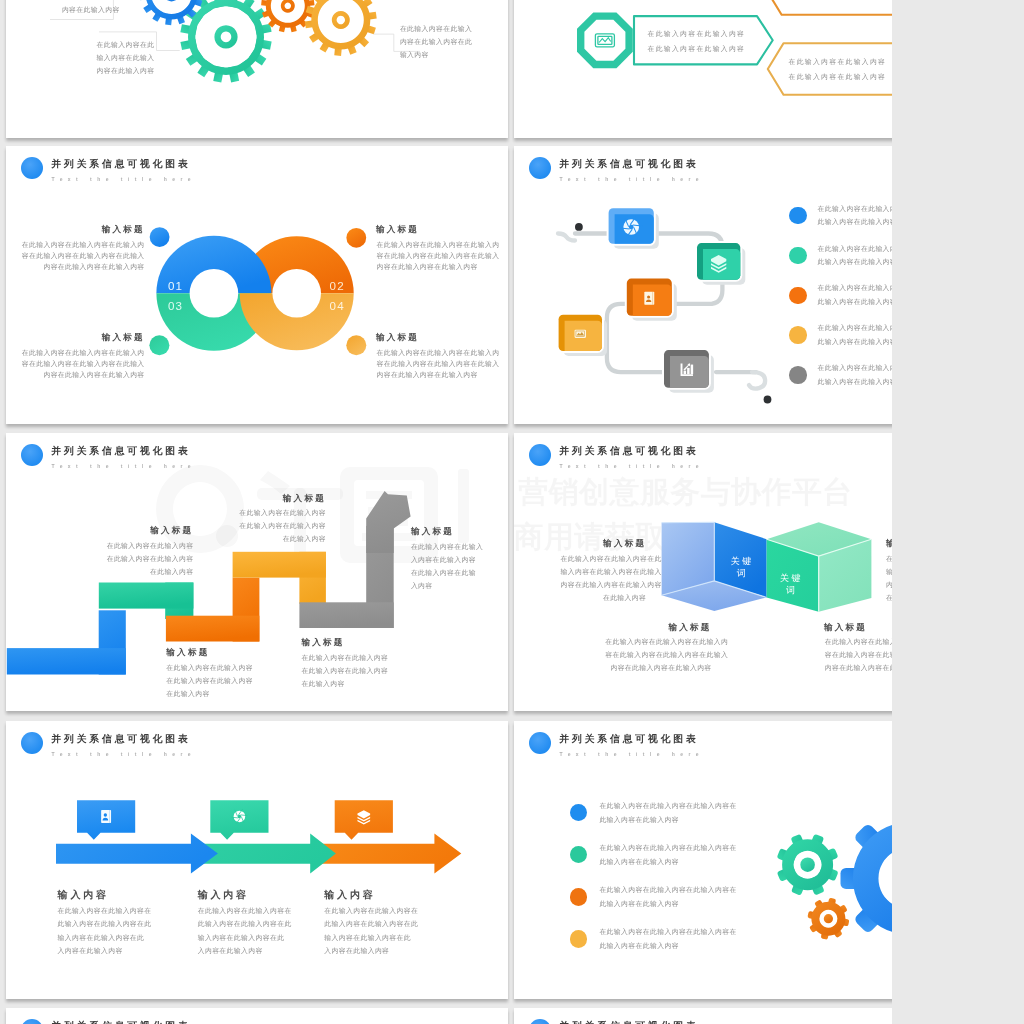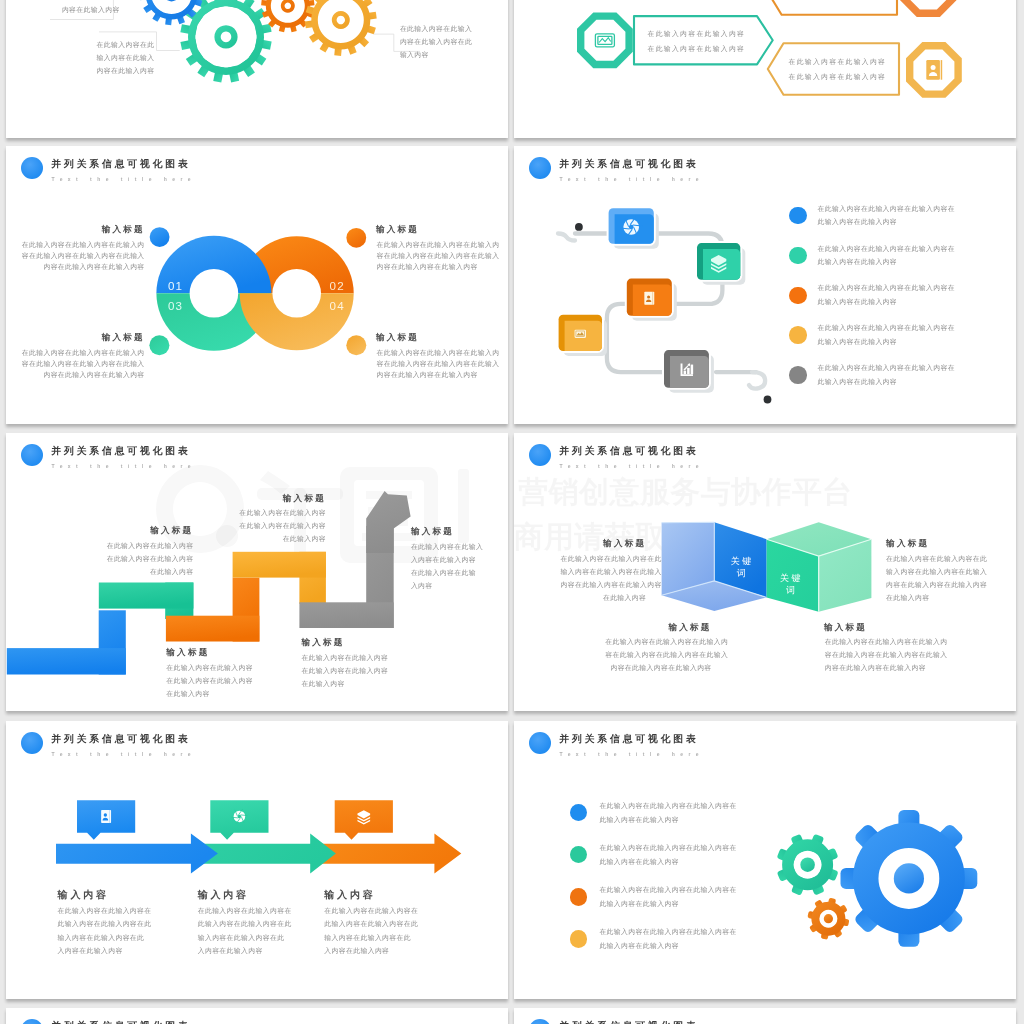--- a/index.html
+++ b/index.html
@@ -1,18 +1,18 @@
 <!DOCTYPE html>
 <html><head>
 <meta charset="utf-8">
 <style>
   html,body{margin:0;padding:0;}
   body{width:1024px;height:1024px;overflow:hidden;background:#e9e9e9;
        font-family:"Liberation Sans",sans-serif;}
-  .page{position:relative;width:1024px;height:1024px;overflow:hidden;}
+  .page{position:relative;width:892px;height:1024px;overflow:hidden;}
   .slide{position:absolute;width:502px;height:278px;background:#fff;
          box-shadow:0 3px 3px rgba(0,0,0,0.24);overflow:hidden;}
   
   .hdr-dot{position:absolute;left:15px;top:11px;width:22px;height:22px;border-radius:50%;
            background:radial-gradient(circle at 40% 34%,#4aa3f8,#1283ee);}
   .hdr-title{position:absolute;left:45.3px;top:12.3px;font-size:9.8px;font-weight:bold;
              color:#3c3c3c;letter-spacing:2.87px;white-space:nowrap;}
   .hdr-sub{position:absolute;left:45.5px;top:30.1px;font-size:5px;color:#b0b0b0;
            letter-spacing:5.45px;white-space:nowrap;font-weight:bold;}
   .ttl2{position:absolute;font-size:10px;font-weight:bold;color:#4c4c4c;letter-spacing:2.8px;white-space:nowrap;}

